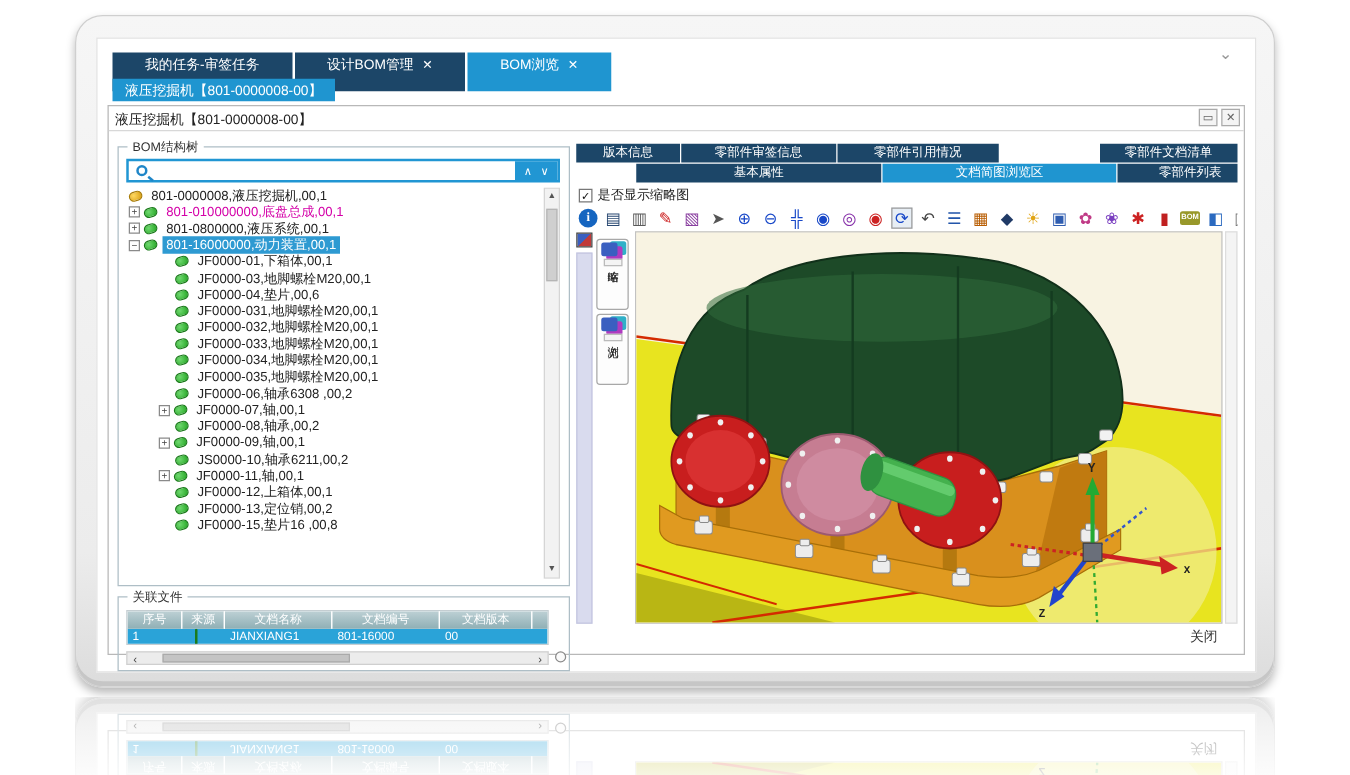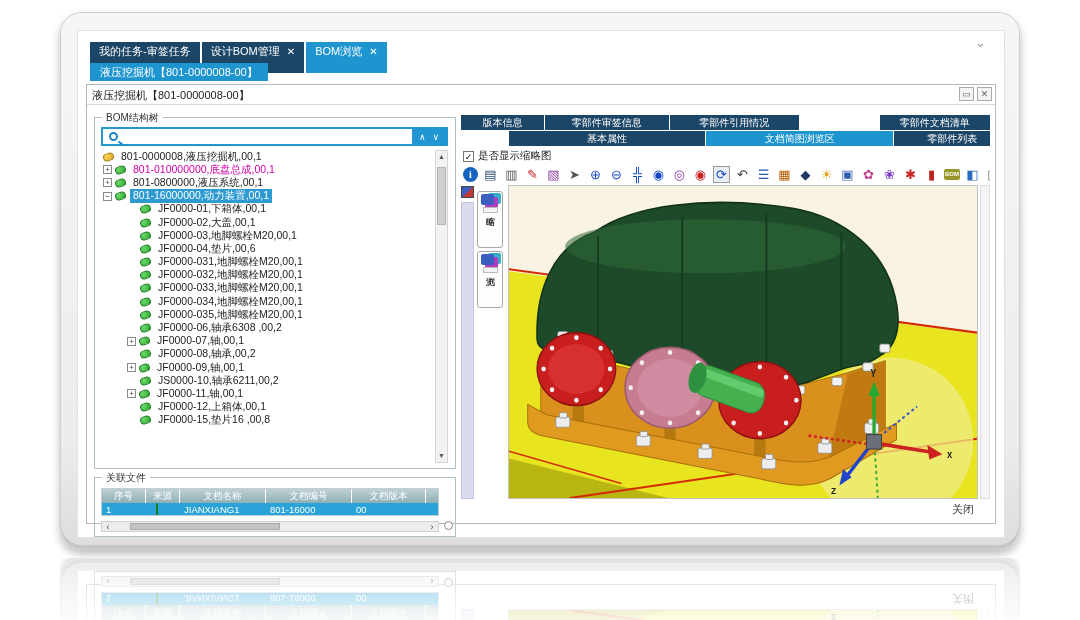--- a/index.html
+++ b/index.html
@@ -12,21 +12,21 @@
            background:linear-gradient(#f6f6f6,#ececec 80%,#dcdcdc);
            border:1px solid #cfcfcf;
            box-shadow:0 4px 8px rgba(0,0,0,.28), inset 0 -4px 0 #c6c6c6; }
   .screen { position:absolute; left:16px; top:17px; width:928px; height:508px;
             background:#fff; border:1px solid #e2e2e2; }
 
   .chevron { position:absolute; right:18px; top:4px; color:#9a9a9a; font-size:13px; }
 
   
   .tabstrip { position:absolute; left:12px; top:11px; display:flex; gap:2px; }
-  .tab { height:31px; padding:2px 9px 0; font-size:11px; color:#fff; background:#1c4668;
+  .tab { height:31px; padding:2px 26px 0; font-size:11px; color:#fff; background:#1c4668;
          white-space:nowrap; cursor:default; }
   .tab.active { background:#1f95d0; }
   .tab .x { margin-left:7px; font-size:10px; }
   .doctabrow { position:absolute; left:12px; top:32px; }
   .doctab { height:18px; padding:2px 10px 0; font-size:11px; color:#fff; background:#1f95d0; }
 
   
   .dialog { position:absolute; left:8px; right:8px; top:53px; bottom:13px;
             border:1px solid #b8b8b8; background:#fff; }
   .dlg-header { height:20px; border-bottom:1px solid #d8d8d8; position:relative; }
@@ -211,26 +211,20 @@
                     <div class="trow">
                       <span style="width: 26px; flex: 0 0 auto;"></span>
                       <span style="width: 13px; flex: 0 0 auto;"></span>
                       <span class="linkicon"></span>
                       <span class="txt">JF0000-01,下箱体,00,1</span>
                     </div>
                     <div class="trow">
                       <span style="width: 26px; flex: 0 0 auto;"></span>
                       <span style="width: 13px; flex: 0 0 auto;"></span>
                       <span class="linkicon"></span>
-                      <span class="txt">JF0000-02,大盖,00,1</span>
-                    </div>
-                    <div class="trow">
-                      <span style="width: 26px; flex: 0 0 auto;"></span>
-                      <span style="width: 13px; flex: 0 0 auto;"></span>
-                      <span class="linkicon"></span>
                       <span class="txt">JF0000-03,地脚螺栓M20,00,1</span>
                     </div>
                     <div class="trow">
                       <span style="width: 26px; flex: 0 0 auto;"></span>
                       <span style="width: 13px; flex: 0 0 auto;"></span>
                       <span class="linkicon"></span>
                       <span class="txt">JF0000-04,垫片,00,6</span>
                     </div>
                     <div class="trow">
                       <span style="width: 26px; flex: 0 0 auto;"></span>
@@ -296,20 +290,26 @@
                       <span style="width: 26px; flex: 0 0 auto;"></span>
                       <span class="expander">+</span>
                       <span class="linkicon"></span>
                       <span class="txt">JF0000-11,轴,00,1</span>
                     </div>
                     <div class="trow">
                       <span style="width: 26px; flex: 0 0 auto;"></span>
                       <span style="width: 13px; flex: 0 0 auto;"></span>
                       <span class="linkicon"></span>
                       <span class="txt">JF0000-12,上箱体,00,1</span>
+                    </div>
+                    <div class="trow">
+                      <span style="width: 26px; flex: 0 0 auto;"></span>
+                      <span style="width: 13px; flex: 0 0 auto;"></span>
+                      <span class="linkicon"></span>
+                      <span class="txt">JF0000-13,定位销,00,2</span>
                     </div>
                     <div class="trow">
                       <span style="width: 26px; flex: 0 0 auto;"></span>
                       <span style="width: 13px; flex: 0 0 auto;"></span>
                       <span class="linkicon"></span>
                       <span class="txt">JF0000-15,垫片16 ,00,8</span>
                     </div>
                   </div>
                 <div class="vscroll">
                   <div class="arr">▲</div>

